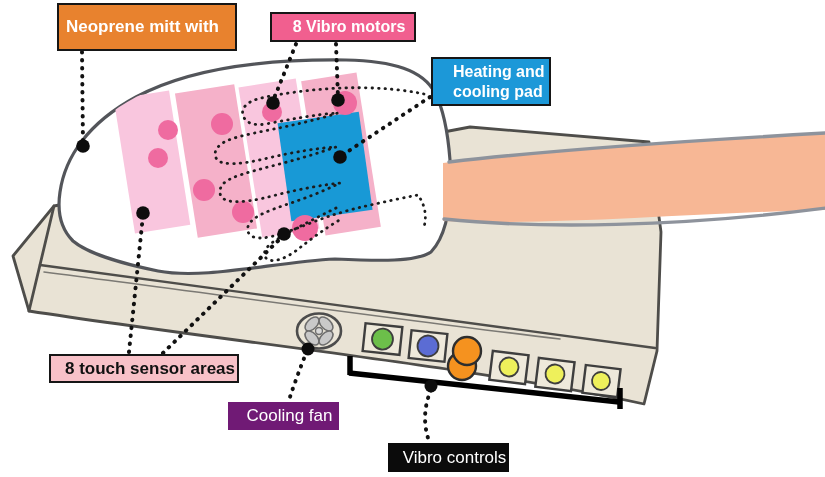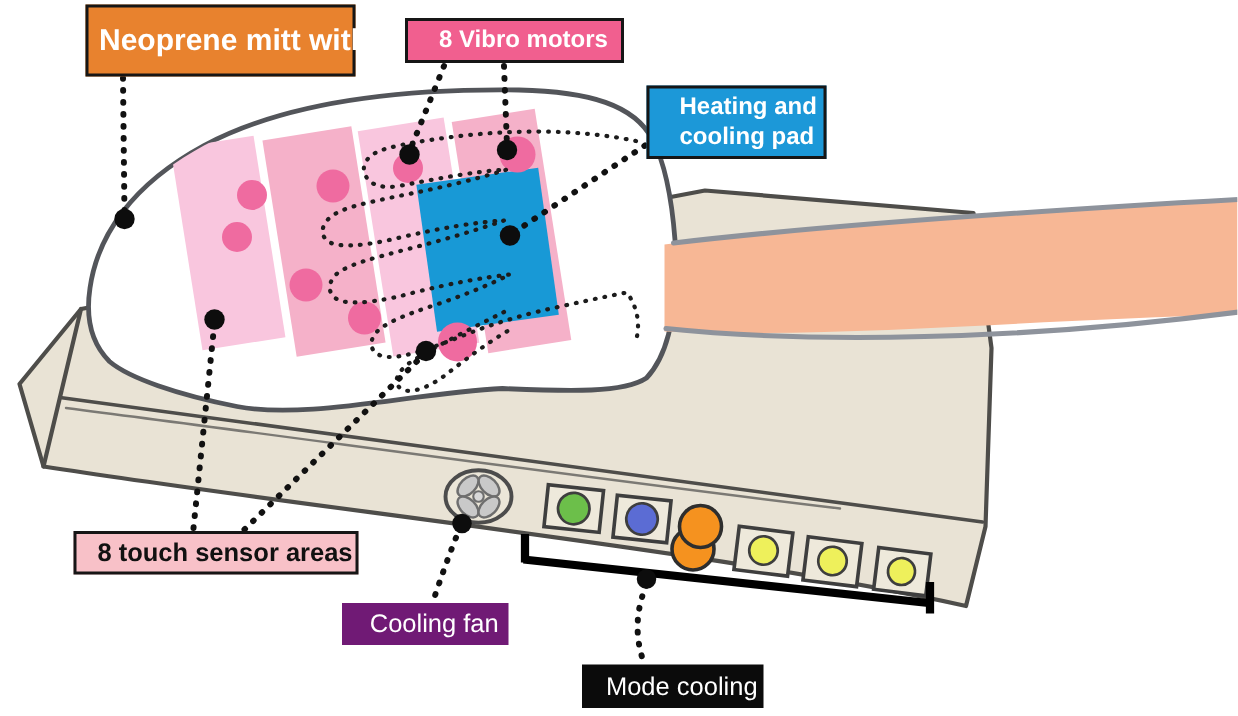--- a/index.html
+++ b/index.html
@@ -8,21 +8,21 @@
     font-family:"Liberation Sans",sans-serif;
   }
   #art{position:absolute;left:0;top:0;}
   .label{
     position:absolute;box-sizing:border-box;display:flex;flex-direction:column;
     justify-content:center;font-weight:bold;line-height:20px;z-index:5;padding-left:12px;
   }
   .label .ln{display:block;white-space:nowrap;}
   .lbl-orange{
     left:57px;top:3px;width:180px;height:48px;background:#e8822e;color:#ffffff;
-    border:2.5px solid #161616;font-size:20px;padding-left:7px;
+    border:2.5px solid #161616;font-size:17px;padding-left:7px;
   }
   .lbl-vibro{
     left:270px;top:12px;width:146px;height:30px;background:#f15f8f;color:#ffffff;
     border:2.5px solid #161616;font-size:16px;align-items:center;
   }
   .lbl-heat{
     left:431px;top:57px;width:120px;height:49px;background:#1c98d8;color:#ffffff;
     border:2.5px solid #161616;font-size:16px;padding-left:20px;
   }
   .lbl-touch{
@@ -182,16 +182,16 @@
 
   <div class="label lbl-touch">
     <span class="ln">8 touch sensor areas</span>
   </div>
 
   <div class="label lbl-fan">
     <span class="ln">Cooling fan</span>
   </div>
 
   <div class="label lbl-mode">
-    <span class="ln">Mode cooling</span>
+    <span class="ln">Vibro controls</span>
   </div>
 
 </div>
 
 </body></html>

